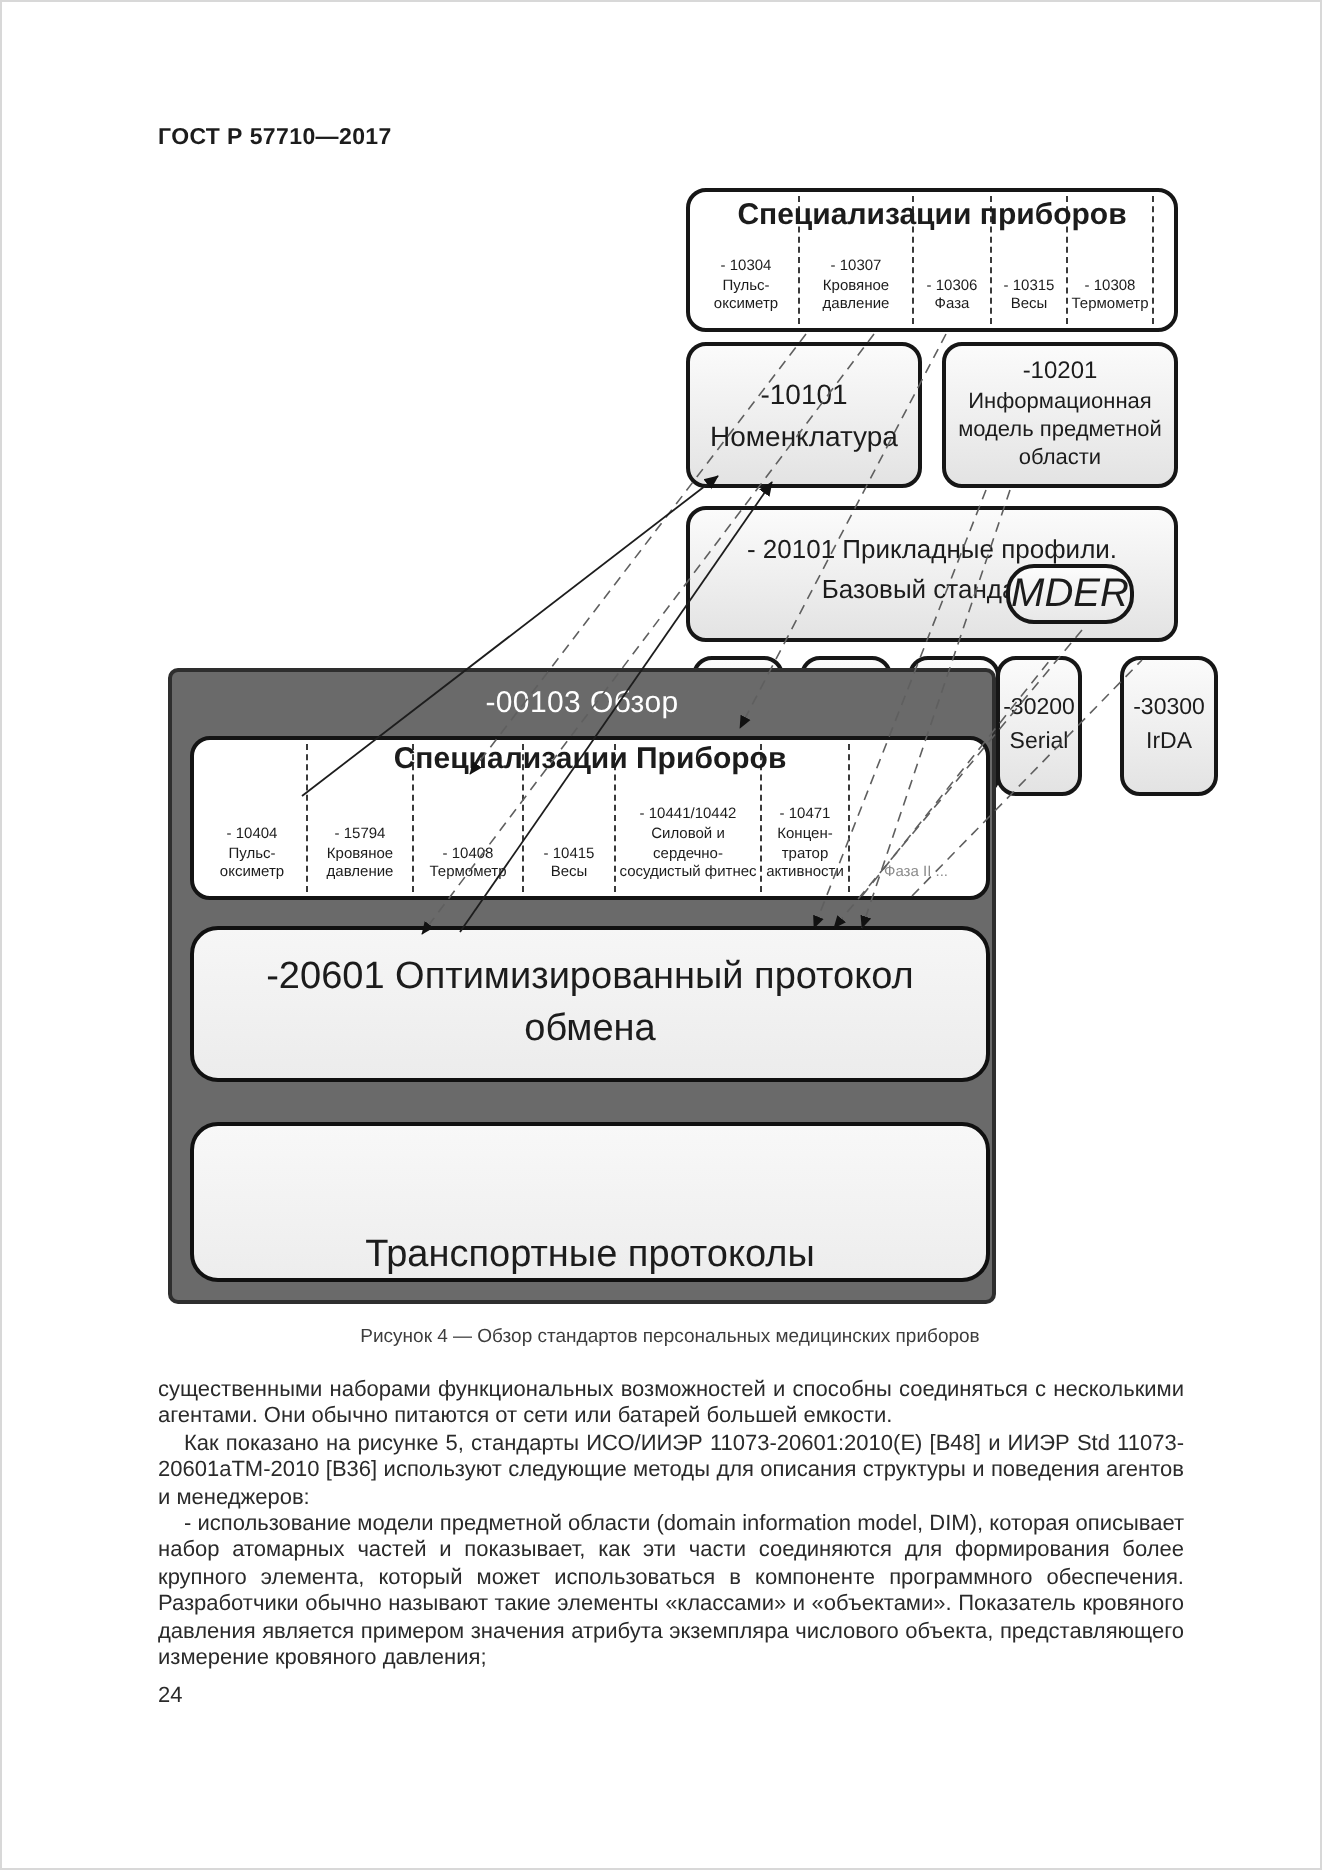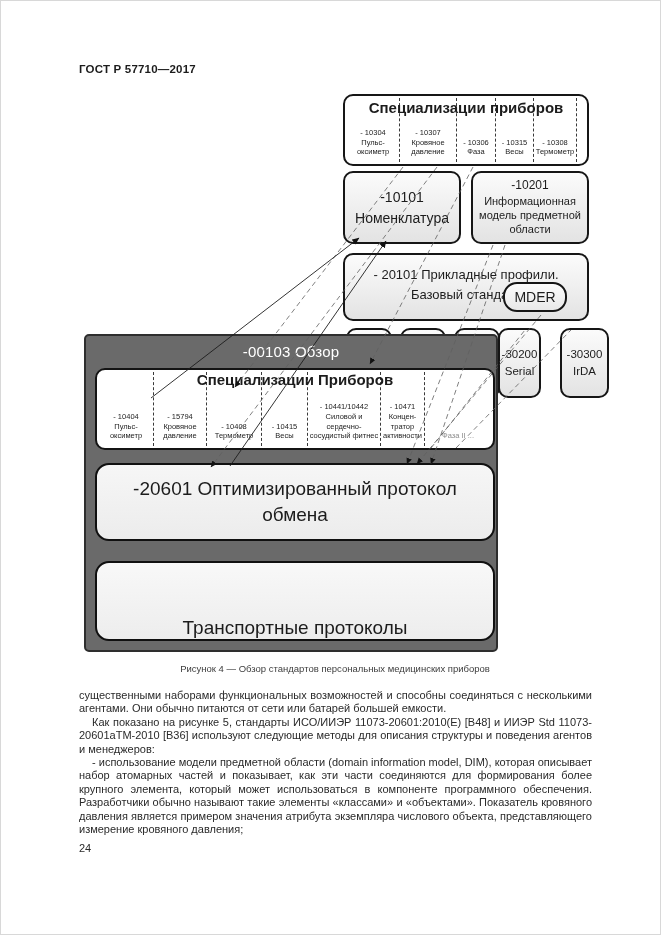--- a/index.html
+++ b/index.html
@@ -35,21 +35,21 @@
     justify-content:center;align-items:center;font-size:14px;line-height:1.45;text-align:center;}
   .dim-box{left:470px;top:170px;width:118px;height:73px;display:flex;flex-direction:column;
     justify-content:center;align-items:center;font-size:11px;line-height:1.3;text-align:center;padding:2px;}
   .dim-box .code{font-size:12px;}
 
   
   .profiles-box{left:342px;top:252px;width:246px;height:68px;font-size:13px;line-height:1.5;
     text-align:center;padding:10px 14px 0 14px;}
   .mder-badge{position:absolute;right:20px;bottom:7px;width:60px;height:26px;border:2px solid #161616;
     border-radius:14px;background:linear-gradient(180deg,#fcfcfc,#e8e8e8);
-    display:flex;align-items:center;justify-content:center;font-size:14px;}
+    display:flex;align-items:center;justify-content:center;font-size:20px;font-style:italic;}
 
   
   .mini-box{top:327px;height:70px;}
   .hid1{left:345px;width:46px;} .hid2{left:399px;width:46px;} .hid3{left:453px;width:46px;}
   .serial-box{left:497px;width:43px;display:flex;flex-direction:column;justify-content:center;
     align-items:center;font-size:11.5px;line-height:1.5;text-align:center;}
   .irda-box{left:559px;width:49px;display:flex;flex-direction:column;justify-content:center;
     align-items:center;font-size:11.5px;line-height:1.5;text-align:center;}
 
   

